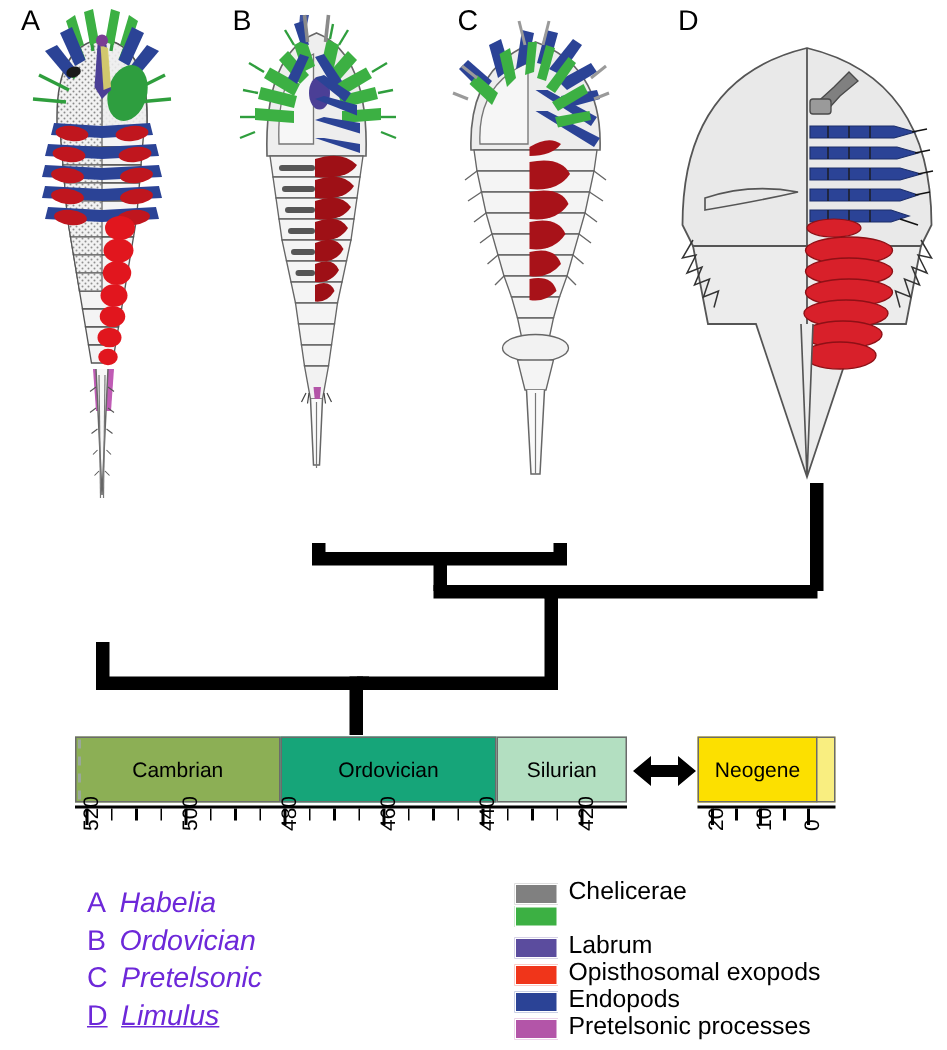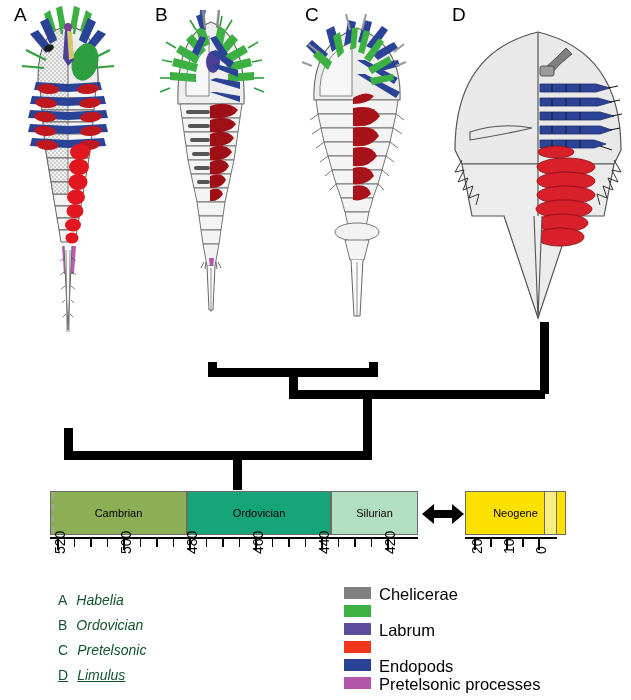--- a/index.html
+++ b/index.html
@@ -25,21 +25,21 @@
   
   .ts-band {
     position: absolute;
     box-sizing: border-box;
     border: 1px solid #6b6b6b;
     display: flex;
     align-items: center;
     justify-content: center;
   }
   .ts-band span {
-    font-size: 11px;
+    font-size: 14px;
     color: #000;
     white-space: nowrap;
   }
   .ts-dashed-edge {
     position: absolute;
     border-left: 2px dashed #9aa89a;
   }
   .axis-line {
     position: absolute;
     background: #000;
@@ -57,39 +57,39 @@
     transform: rotate(-90deg);
     white-space: nowrap;
   }
   
   .tree-h { position: absolute; background: #000; height: 9px; }
   .tree-v { position: absolute; background: #000; width: 9px; }
   
   .legend-row {
     position: absolute;
     display: flex;
-    align-items: flex-start;
+    align-items: flex-end;
     gap: 7px;
   }
   .legend-swatch {
     width: 27px; height: 12px;
     border: 1px solid #ffffff;
     flex: 0 0 auto;
   }
   .legend-label {
     font-size: 16.5px;
     color: #000;
     white-space: nowrap;
     line-height: 1;
   }
   
   .taxon-row {
     position: absolute;
-    font-size: 14px;
-    color: #14532d;
+    font-size: 19px;
+    color: #6d28d9;
     white-space: nowrap;
   }
   .taxon-row .tx-letter { font-style: normal; margin-right: 9px; }
   .taxon-row .tx-name { font-style: italic; }
 </style>
 </head>
 <body>
 
 <div id="figure">
 
@@ -478,21 +478,21 @@
     <div class="ts-dashed-edge" style="left:52px; top:493px; height:40px;"></div>
 
     <div class="ts-band" style="left:187px; top:491px; width:144px; height:44px; background:#16A579;">
       <span>Ordovician</span>
     </div>
 
     <div class="ts-band" style="left:331px; top:491px; width:87px; height:44px; background:#B3DFC1;">
       <span>Silurian</span>
     </div>
 
-    <div class="ts-band" style="left:465px; top:491px; width:101px; height:44px; background:#FCE000;">
+    <div class="ts-band" style="left:465px; top:491px; width:80px; height:44px; background:#FCE000;">
       <span>Neogene</span>
     </div>
 
     <div class="ts-band" style="left:544px; top:491px; width:13px; height:44px; background:#F9EE80;">
       <span></span>
     </div>
 
     <svg width="46" height="30" style="position:absolute;left:420px;top:499px;">
       <path d="M2 15 L14 5 L14 11 L32 11 L32 5 L44 15 L32 25 L32 19 L14 19 L14 25 Z" fill="#000"></path>
     </svg>
@@ -563,20 +563,21 @@
     </div>
     <div class="legend-row" style="left:343px; top:604px;">
       <span class="legend-swatch" style="background:#3CB043;"></span>
     </div>
     <div class="legend-row" style="left:343px; top:622px;">
       <span class="legend-swatch" style="background:#5B4C9E;"></span>
       <span class="legend-label">Labrum</span>
     </div>
     <div class="legend-row" style="left:343px; top:640px;">
       <span class="legend-swatch" style="background:#F0351A;"></span>
+      <span class="legend-label">Opisthosomal exopods</span>
     </div>
     <div class="legend-row" style="left:343px; top:658px;">
       <span class="legend-swatch" style="background:#2B4396;"></span>
       <span class="legend-label">Endopods</span>
     </div>
     <div class="legend-row" style="left:343px; top:676px;">
       <span class="legend-swatch" style="background:#B355A8;"></span>
       <span class="legend-label">Pretelsonic processes</span>
     </div>
   </div>

